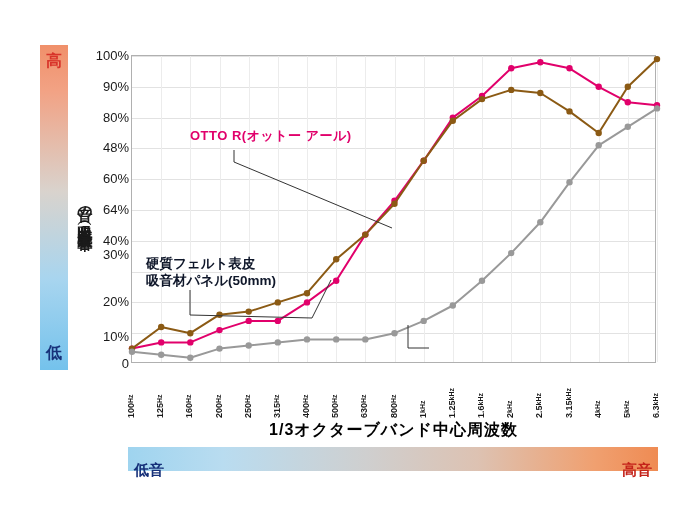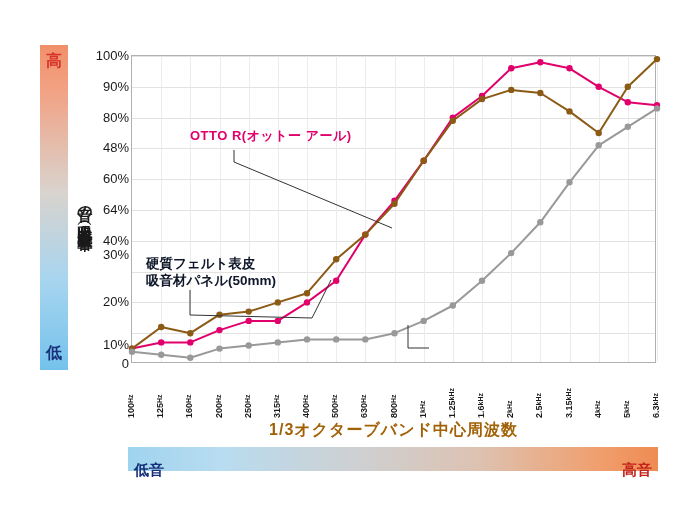--- a/index.html
+++ b/index.html
@@ -38,21 +38,21 @@
 
   svg#series{position:absolute;left:0;top:0;overflow:visible;}
 
   
   .anno{position:absolute;font-weight:bold;color:#111;line-height:1.25;white-space:pre;}
   #anno-otto{left:190px;top:128px;font-size:13px;color:#e1006b;letter-spacing:.5px;}
   #anno-panel{left:146px;top:256px;font-size:13.5px;color:#0f172a;}
   #anno-board{left:432px;top:339px;font-size:13px;color:#111;}
 
   #xcap{position:absolute;left:131px;top:420px;width:525px;text-align:center;
-        font-size:16px;font-weight:bold;color:#a16207;letter-spacing:1px;}
+        font-size:16px;font-weight:bold;color:#000000;letter-spacing:1px;}
 
   
   #hbar{position:absolute;left:128px;top:447px;width:530px;height:24px;
         background:linear-gradient(to right,#9fd4ef 0%,#b9dcf0 18%,#cfcfcf 45%,#ddc2b2 66%,#f0a070 88%,#ef8b53 100%);}
   #hbar .hb-label{position:absolute;top:14px;font-size:15px;font-weight:bold;}
   #hbar .hb-left{left:6px;color:#17317a;}
   #hbar .hb-right{right:6px;color:#c4231a;}
 </style>
 </head>
 <body>
@@ -61,21 +61,21 @@
 
   <div id="vbar">
     <span class="vb-label vb-top">高</span>
     <span class="vb-label vb-bot">低</span>
   </div>
 
   <div id="ycap">音の吸収力（垂直入射吸音率）</div>
 
   <div id="yticks">
       <div class="yt" style="top: 315px;">0</div>
-      <div class="yt" style="top: 296px;">10%</div>
+      <div class="yt" style="top: 288px;">10%</div>
       <div class="yt" style="top: 253.4px;">20%</div>
       <div class="yt" style="top: 206px;">30%</div>
       <div class="yt" style="top: 191.8px;">40%</div>
       <div class="yt" style="top: 161px;">64%</div>
       <div class="yt" style="top: 130.2px;">60%</div>
       <div class="yt" style="top: 99.4px;">48%</div>
       <div class="yt" style="top: 68.6px;">80%</div>
       <div class="yt" style="top: 37.8px;">90%</div>
       <div class="yt" style="top: 7px;">100%</div>
     </div>

